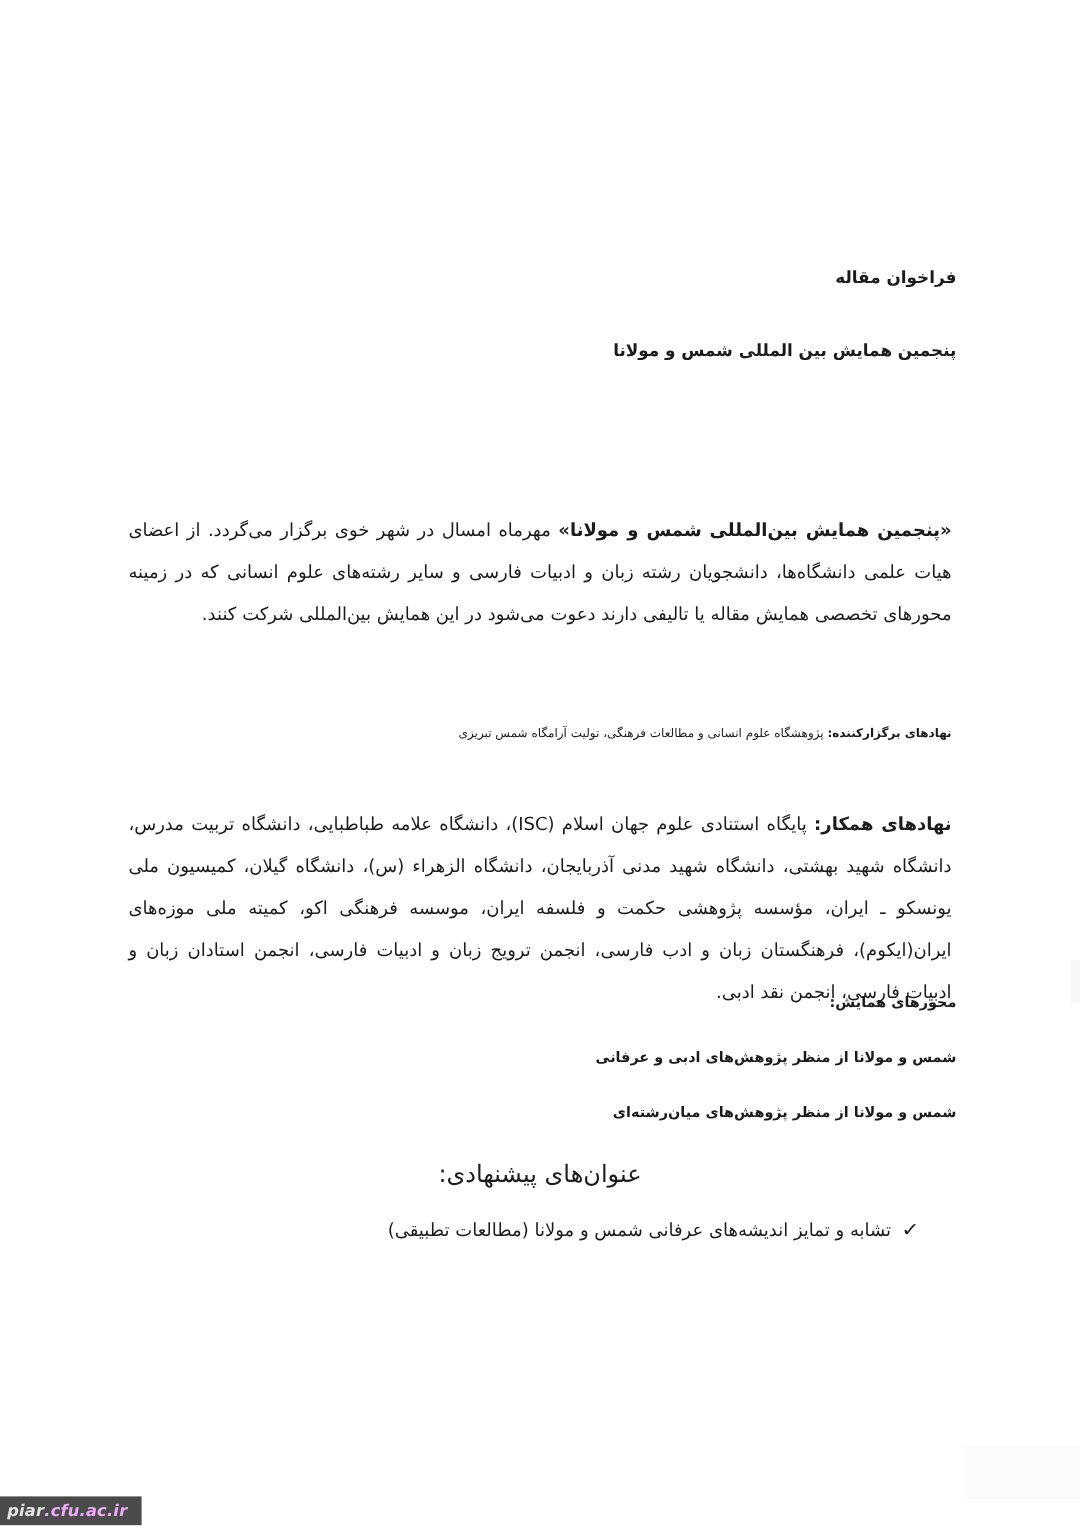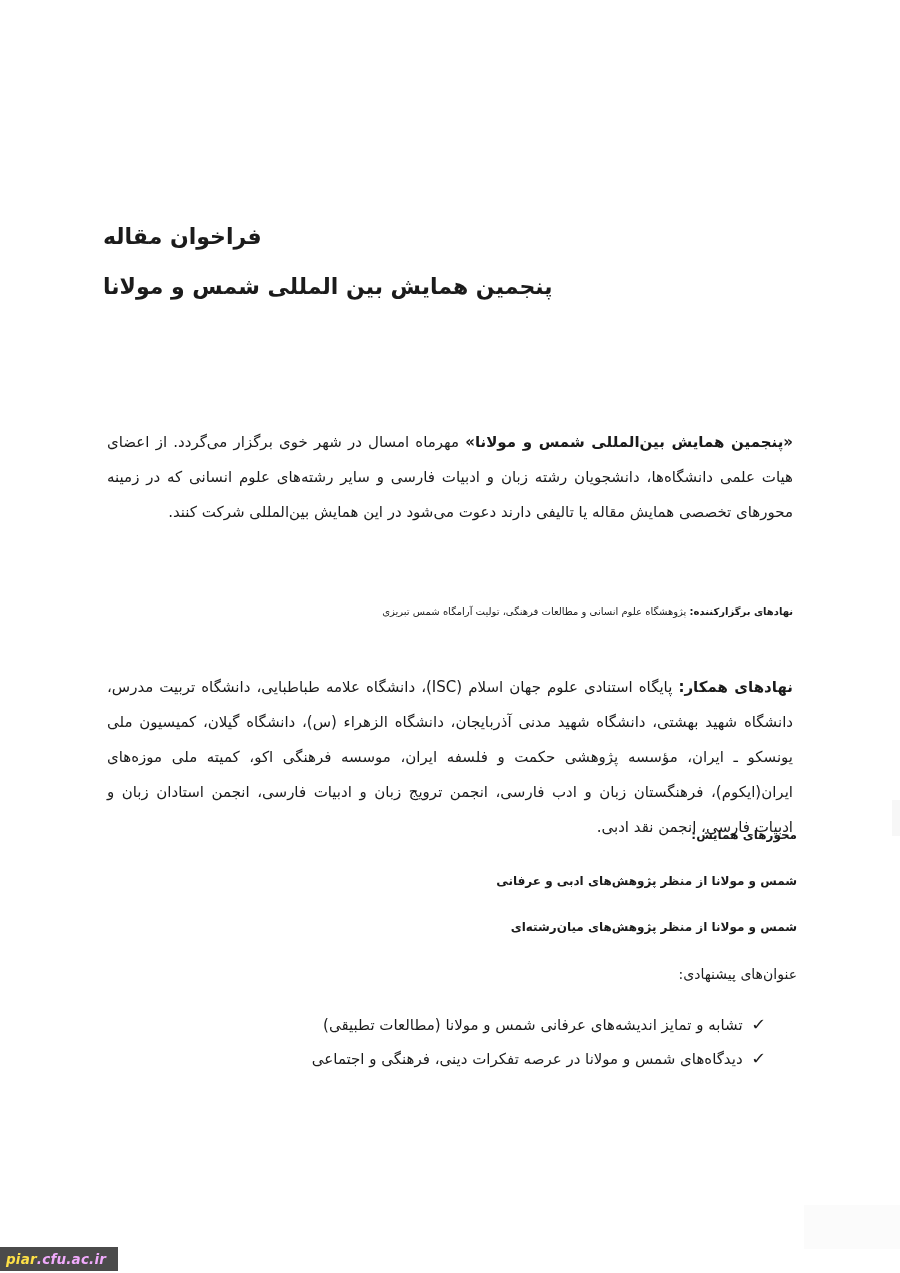--- a/index.html
+++ b/index.html
@@ -23,27 +23,27 @@
   .doc {
     position: absolute;
     top: 0;
     bottom: 0;
     right: 103px;
     left: 103px;
     direction: rtl;
   }
   .block { position: absolute; right: 0; left: 0; }
   .title {
-    text-align: left;
+    text-align: right;
     font-weight: bold;
-    font-size: 22px;
+    font-size: 14px;
     margin: 0;
   }
   #title1 { top: 224px; }
-  #title2 { top: 274px; }
+  #title2 { top: 285px; }
   .para {
     margin: 4px;
     font-size: 15px;
     line-height: 35px;
     text-align: justify;
     text-justify: inter-word;
   }
   .bold { font-weight: bold; }
   #intro { top: 421px; }
   #organizers { top: 590px; font-size: 10px; }
@@ -53,23 +53,23 @@
     font-weight: bold;
     font-size: 12px;
     text-align: right;
   }
   #themes-heading { top: 828px; }
   #theme-1 { top: 874px; }
   #theme-2 { top: 920px; }
   #topics-heading {
     top: 966px;
     margin: 0;
-    font-size: 14px;
+    font-size: 20px;
     font-weight: normal;
-    text-align: right;
+    text-align: center;
   }
   #topics-list {
     top: 1008px;
     list-style: none;
     margin: 0;
     padding: 0 32px 0 0;
   }
   #topics-list li {
     font-size: 15px;
     line-height: 34px;
@@ -100,21 +100,21 @@
     background: #4b4b4b;
     display: flex;
     align-items: center;
     padding: 0 12px 0 6px;
     direction: ltr;
     font-style: italic;
     font-weight: bold;
     font-size: 13.5px;
     letter-spacing: 0.2px;
   }
-  .watermark .prefix { color: #fde047; font-style: italic; }
+  .watermark .prefix { color: #e5e5e5; font-style: italic; }
   .watermark .suffix { color: #f0abfc; }
 </style>
 </head>
 <body>
 
 <div class="page">
   <div class="doc">
 
     <h1 id="title1" class="block title">فراخوان مقاله</h1>
     <h1 id="title2" class="block title">پنجمین همایش بین المللی شمس و مولانا</h1>
@@ -126,21 +126,20 @@
     <p id="partners" class="block para"><span class="bold">نهادهای همکار:</span><span> پایگاه استنادی علوم جهان اسلام (ISC)، دانشگاه علامه طباطبایی، دانشگاه تربیت مدرس، دانشگاه شهید بهشتی، دانشگاه شهید مدنی آذربایجان، دانشگاه الزهراء (س)، دانشگاه گیلان، کمیسیون ملی یونسکو ـ ایران، مؤسسه پژوهشی حکمت و فلسفه ایران، موسسه فرهنگی اکو، کمیته ملی موزه‌های ایران(ایکوم)، فرهنگستان زبان و ادب فارسی، انجمن ترویج زبان و ادبیات فارسی، انجمن استادان زبان و ادبیات فارسی، انجمن نقد ادبی.</span></p>
 
     <p id="themes-heading" class="block section-line">محورهای همایش:</p>
     <p id="theme-1" class="block section-line">شمس و مولانا از منظر پژوهش‌های ادبی و عرفانی</p>
     <p id="theme-2" class="block section-line">شمس و مولانا از منظر پژوهش‌های میان‌رشته‌ای</p>
 
     <p id="topics-heading" class="block">عنوان‌های پیشنهادی:</p>
 
     <ul id="topics-list" class="block">
       <li><span class="check">✓</span><span>تشابه و تمایز اندیشه‌های عرفانی شمس و مولانا (مطالعات تطبیقی)</span></li>
-      <li><span class="check">✓</span><span>دیدگاه‌های شمس و مولانا در عرصه تفکرات دینی، فرهنگی و اجتماعی</span></li>
     </ul>
 
   </div>
 
   <div id="artifact-1" class="artifact"></div>
   <div id="artifact-2" class="artifact"></div>
 
   <div class="watermark">
     <span class="prefix">piar</span>
       <span class="suffix">.cfu.ac.ir</span>

